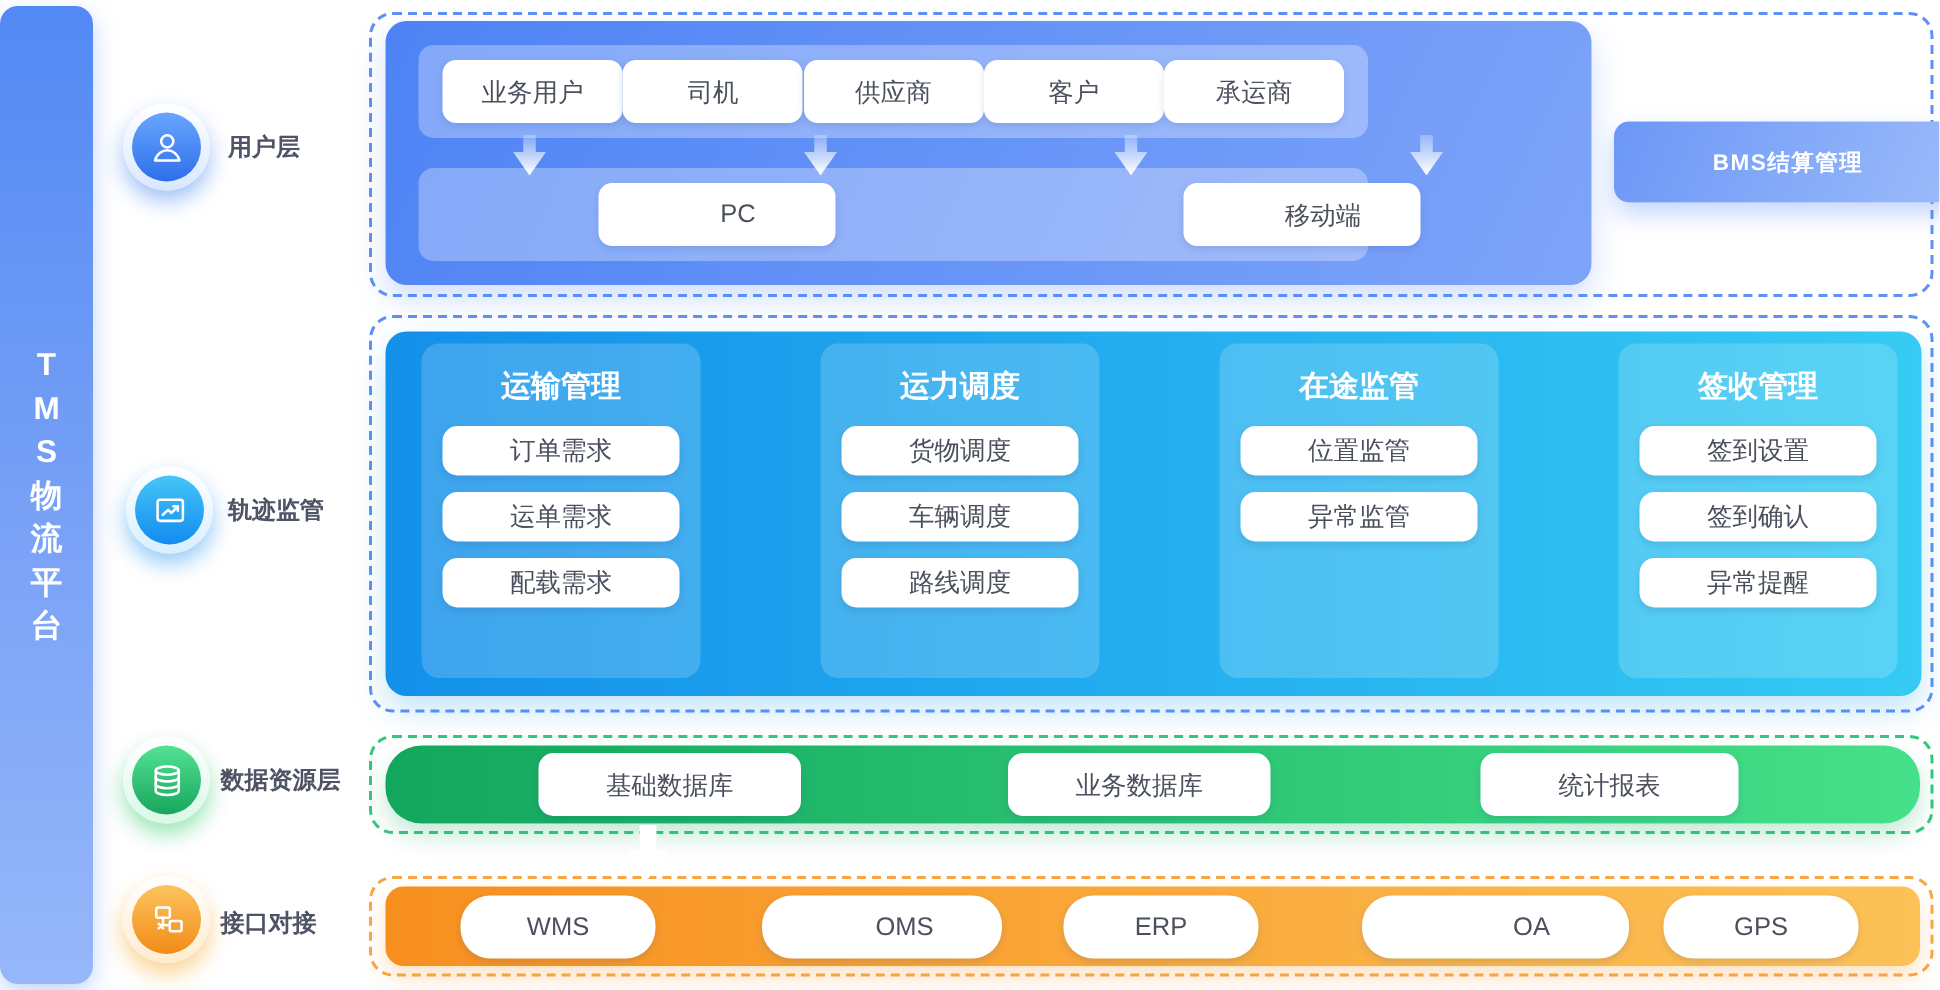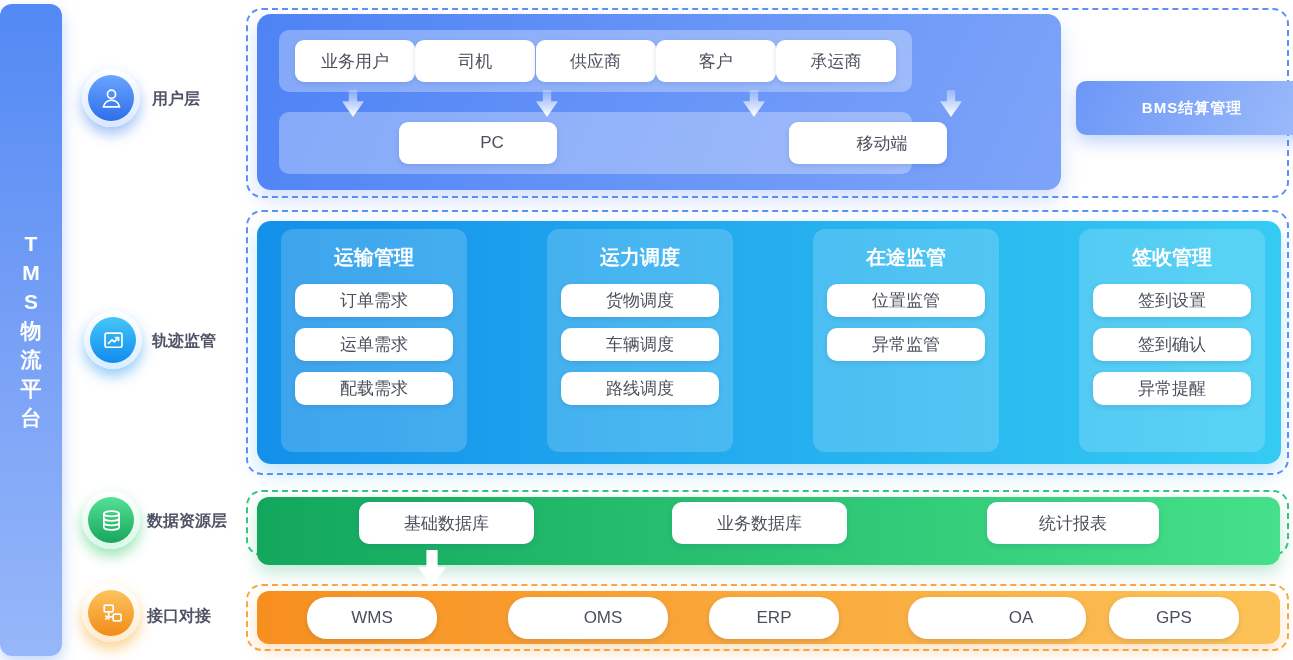--- a/index.html
+++ b/index.html
@@ -60,21 +60,21 @@
            background:linear-gradient(90deg,#1390EA,#35CBF3);
            box-shadow:0 10px 20px rgba(24,154,236,.25);
            display:flex;justify-content:space-between;box-sizing:border-box;
            padding:8px 16px 12px 24px;}
   .group{flex:0 0 186px;border-radius:12px;background:rgba(255,255,255,.18);
          display:flex;flex-direction:column;padding:0 14px;box-sizing:border-box;}
   .group-title{color:#fff;font-size:20px;font-weight:700;text-align:center;margin:15px 0 13px;}
   .group .pill{height:33px;margin-bottom:11px;border-radius:10px;}
 
   
-  .green-bar{position:absolute;left:9px;top:5px;width:1023px;height:68px;border-radius:12px;
+  .green-bar{position:absolute;left:9px;top:5px;width:1023px;height:52px;border-radius:24px;
              background:linear-gradient(90deg,#12A75D,#45E089);
              box-shadow:0 8px 16px rgba(22,172,98,.25);}
   .db-pill{position:absolute;top:5px;height:42px;border-radius:10px;}
   .db-0{left:102px;width:175px;} .db-1{left:415px;width:175px;} .db-2{left:730px;width:172px;}
 
   
   .orange-bar{position:absolute;left:9px;top:5px;width:1023px;height:53px;border-radius:12px;
               background:linear-gradient(90deg,#F78F1F,#FCC257);
               box-shadow:0 8px 16px rgba(247,148,30,.25);}
   .if-pill{position:absolute;top:6px;height:42px;width:130px;border-radius:20px;}

